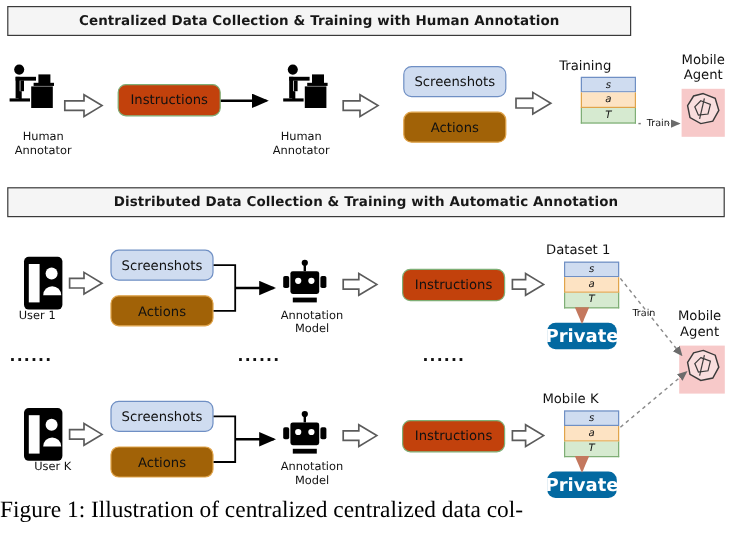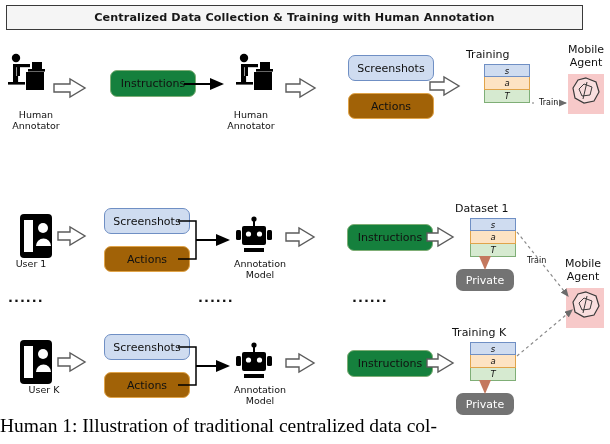--- a/index.html
+++ b/index.html
@@ -5,43 +5,43 @@
   html,body{margin:0;padding:0;background:#ffffff;}
   body{width:610px;height:444px;position:relative;overflow:hidden;
        font-family:"DejaVu Sans","Liberation Sans",sans-serif;color:#111;}
   .fig{position:absolute;left:0;top:0;width:610px;height:444px;}
 
   
   .sec-bar{position:absolute;box-sizing:border-box;background:#f5f5f5;
            border:1.3px solid #3a3a3a;display:flex;align-items:center;
            justify-content:center;}
   .sec-bar span{font-weight:bold;font-size:11.2px;letter-spacing:.1px;color:#181818;}
-  #sec-bar-1{left:6px;top:5px;width:577px;height:25px;}
+  #sec-bar-1{left:6px;top:5px;width:520px;height:25px;}
   #sec-bar-2{left:6px;top:156px;width:598px;height:25px;}
 
   
   .rbox{position:absolute;box-sizing:border-box;border-radius:7px;
         display:flex;align-items:center;justify-content:center;
-        font-size:11px;color:#111;text-align:center;margin-left:12px;}
+        font-size:11px;color:#111;text-align:center;}
   .rbox.blue{background:#cfdcf0;border:1.4px solid #6f8fc4;}
   .rbox.orange{background:#a16207;border:1.4px solid #e0a44a;}
-  .rbox.green{background:#15803d;border:1.4px solid #7fae76;text-align:right;}
+  .rbox.green{background:#c2410c;border:1.4px solid #7fae76;text-align:right;}
 
   
   .ds-title{position:absolute;font-size:11px;color:#111;white-space:nowrap;}
   .ds-stack{position:absolute;width:46px;}
   .ds-row{box-sizing:border-box;height:13px;display:flex;align-items:center;
           justify-content:center;font-size:8.5px;font-style:italic;color:#111;}
   .ds-row.r1{background:#cfdcf0;border:1px solid #6f8fc4;}
   .ds-row.r2{background:#fde3c3;border:1px solid #e0a44a;border-top:none;}
   .ds-row.r3{background:#d6ead0;border:1px solid #7fae76;border-top:none;}
 
   
-  .private{position:absolute;box-sizing:border-box;background:#737373;
-           border-radius:7px;color:#fff;font-weight:normal;font-size:11px;
+  .private{position:absolute;box-sizing:border-box;background:#0369a1;
+           border-radius:7px;color:#fff;font-weight:bold;font-size:15px;
            display:flex;align-items:center;justify-content:center;}
 
   
   .agent-lbl{position:absolute;font-size:11px;line-height:12.5px;color:#111;
              text-align:center;white-space:pre-line;}
   .agent-box{position:absolute;background:#f7c9c9;}
 
   
   .cap{position:absolute;font-size:9.5px;line-height:11px;color:#111;
        text-align:center;white-space:pre-line;}
@@ -89,20 +89,23 @@
 
   <div class="agent-lbl" style="left:563px;top:44px;width:46px;">Mobile
 Agent</div>
   <div class="agent-box" style="left:568px;top:74px;width:36px;height:40px;"></div>
 
   <div class="cap" style="left:0px;top:109px;width:72px;">Human
 Annotator</div>
   <div class="cap" style="left:215px;top:109px;width:72px;">Human
 Annotator</div>
 
+  <div class="sec-bar" id="sec-bar-2">
+    <span>Distributed Data Collection &amp; Training with Automatic Annotation</span>
+  </div>
 
   <div class="rbox blue" style="left:92px;top:208px;width:86px;height:26px;">
     <span>Screenshots</span>
   </div>
   <div class="rbox orange" style="left:92px;top:246px;width:86px;height:26px;">
     <span>Actions</span>
   </div>
   <div class="cap" style="left:0px;top:258px;width:62px;">User 1</div>
   <div class="cap" style="left:222px;top:258px;width:76px;">Annotation
 Model</div>
@@ -126,21 +129,21 @@
   </div>
   <div class="rbox orange" style="left:92px;top:372px;width:86px;height:26px;">
     <span>Actions</span>
   </div>
   <div class="cap" style="left:0px;top:384px;width:62px;padding-left:13px;">User K</div>
   <div class="cap" style="left:222px;top:384px;width:76px;">Annotation
 Model</div>
   <div class="rbox green" style="left:335px;top:350px;width:86px;height:27px;">
     <span>Instructions</span>
   </div>
-  <div class="ds-title" style="left:452px;top:326px;">Training K</div>
+  <div class="ds-title" style="left:452px;top:326px;">Mobile K</div>
   <div class="ds-stack" style="left:470px;top:342px;">
     <div class="ds-row r1">s</div>
     <div class="ds-row r2">a</div>
     <div class="ds-row r3">T</div>
   </div>
   <div class="private" style="left:456px;top:393px;width:58px;height:22px;">Private</div>
 
   <div class="agent-lbl" style="left:556px;top:258px;width:54px;">Mobile
 Agent</div>
   <div class="agent-box" style="left:566px;top:288px;width:38px;height:40px;"></div>
@@ -257,15 +260,15 @@
     <line x1="485" y1="383" x2="485" y2="392" stroke="#c4785e" stroke-width="2" marker-end="url(#ahr)"></line>
     <line x1="517" y1="356" x2="572" y2="310" stroke="#8a8a8a" stroke-width="1.2" stroke-dasharray="3,3" marker-end="url(#ahg)"></line>
 
     <g fill="#f9dede" stroke="#3a3a3a" stroke-width="1.2">
       <path d="M586,292 L596,296 L599,306 L594,315 L584,317 L575,312 L573,302 L578,294 Z"></path>
       <path d="M584,298 L592,301 L590,309 L582,310 L579,303 Z" fill="none" stroke="#3a3a3a" stroke-width="1"></path>
       <path d="M587,296 L583,313" fill="none" stroke="#3a3a3a" stroke-width="1"></path>
     </g>
   </svg>
 
-  <div class="caption">Human 1: Illustration of traditional centralized data col-</div>
+  <div class="caption">Figure 1: Illustration of centralized centralized data col-</div>
 
 </div>
 
 </body></html>

